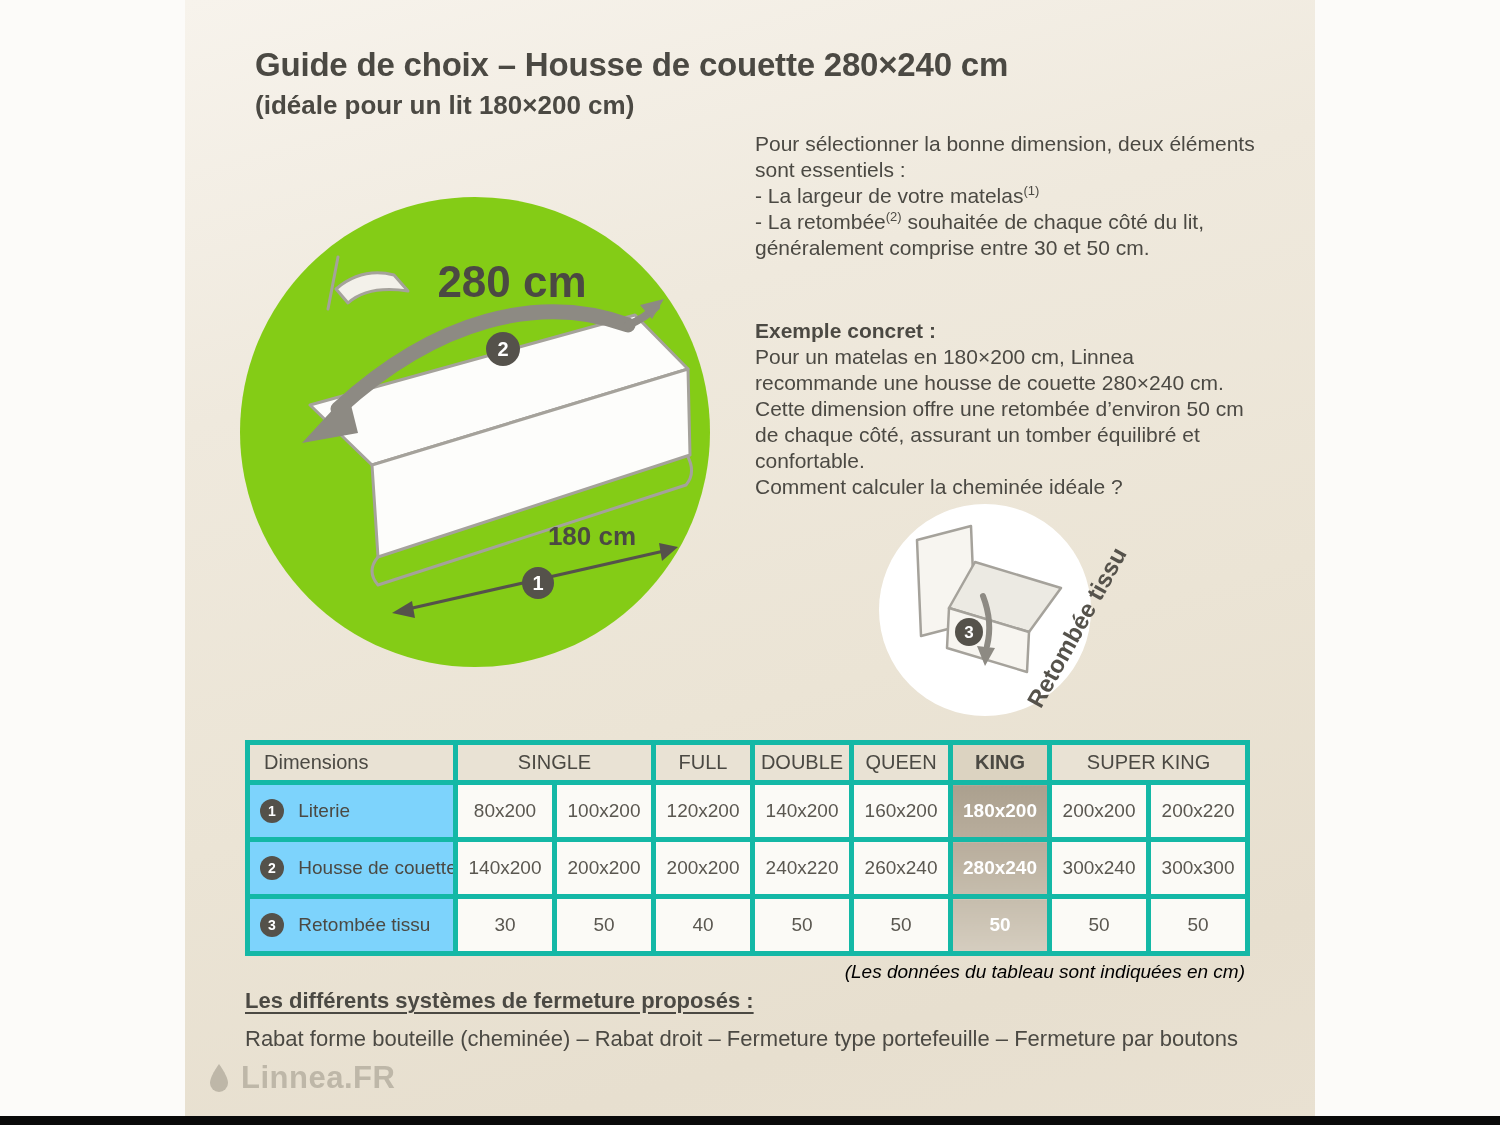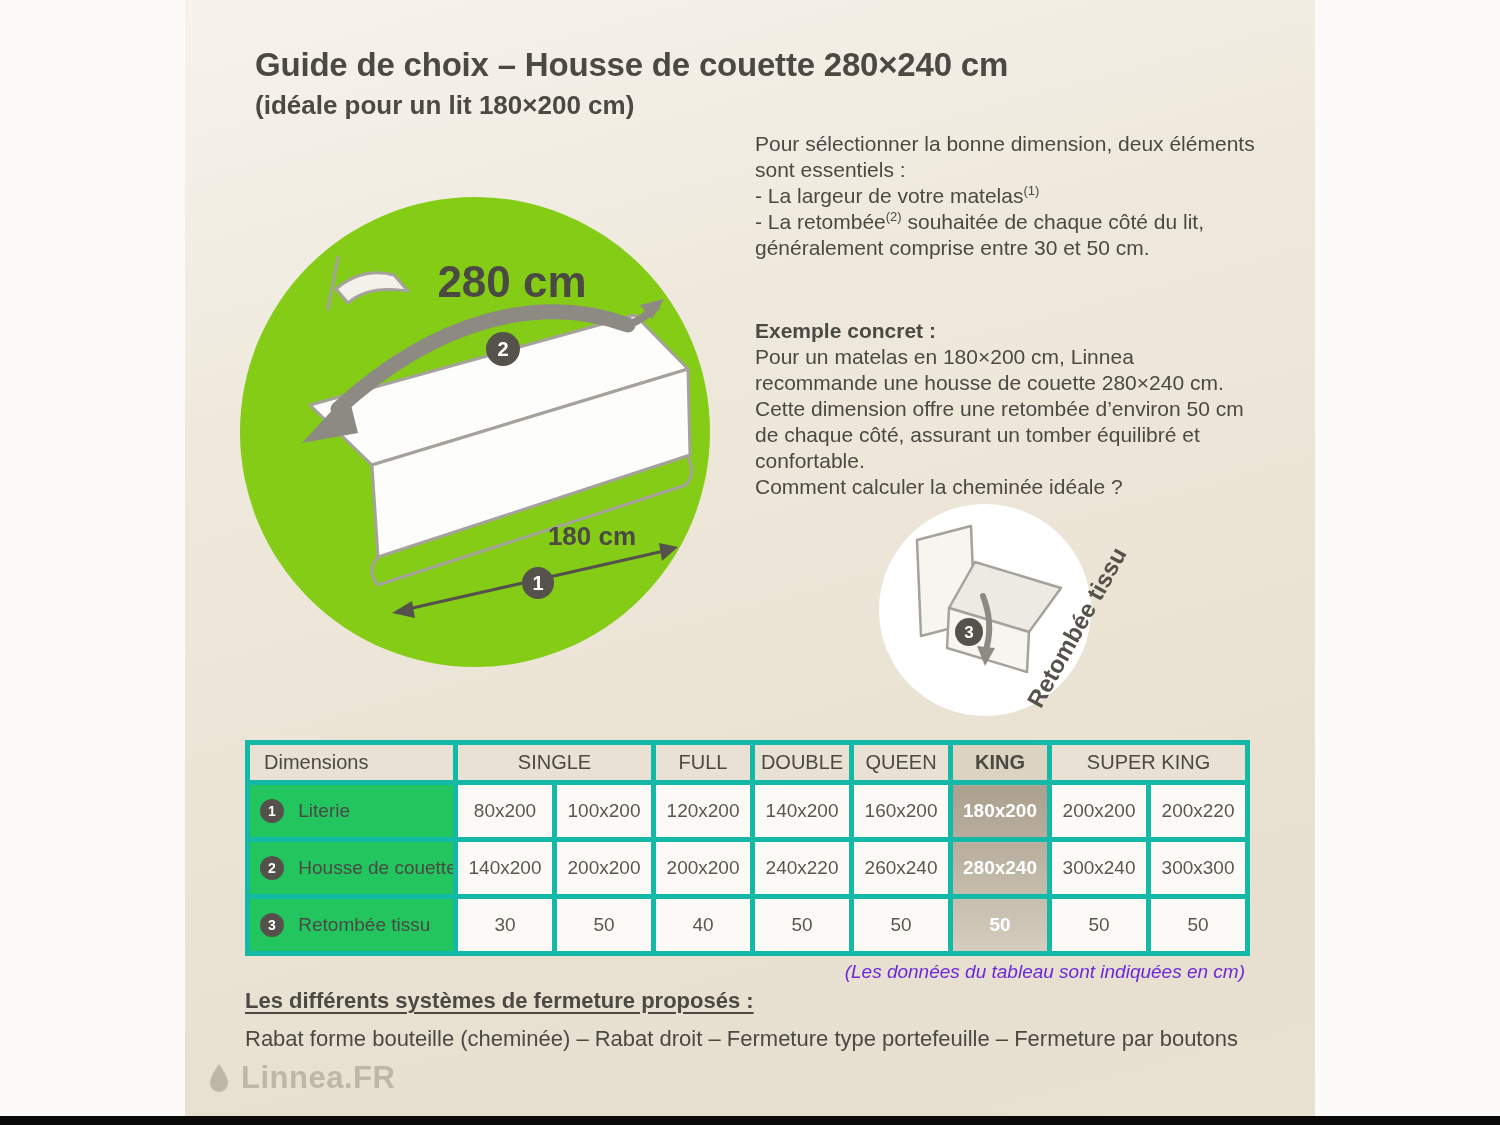--- a/index.html
+++ b/index.html
@@ -71,38 +71,38 @@
   }
   .size-table thead tr { height: 40px; }
   .size-table tbody tr { height: 57px; }
   .size-table th {
     background: #e9e2d4; font-weight: 400; font-size: 20px; color: #4b4943;
   }
   .size-table th.th-dim { text-align: left; padding-left: 14px; }
   .size-table th.th-king { background: #dcd3c1; font-weight: 700; }
   .size-table td { background: #fbfaf6; color: #5a5750; }
   .size-table td.td-label {
-    background: #22c55e; text-align: left; padding-left: 10px; color: #4b4943;
+    background: #7dd3fc; text-align: left; padding-left: 10px; color: #4b4943;
   }
   .size-table td.hl { color: #ffffff; font-weight: 700; }
   .size-table tr.r0 td.hl { background: linear-gradient(180deg, #aba08e, #b8ad9c); }
   .size-table tr.r1 td.hl { background: linear-gradient(180deg, #b8ad9c, #c6bdad); }
   .size-table tr.r2 td.hl { background: linear-gradient(180deg, #c6bdad, #d5cdbf); }
 
   .badge {
     display: inline-flex; width: 24px; height: 24px; border-radius: 50%;
     background: #54514a; color: #ffffff; font-size: 14px; font-weight: 700;
     align-items: center; justify-content: center; margin-right: 9px;
     vertical-align: middle;
   }
   .td-label .lbl { vertical-align: middle; }
 
   .table-note {
     position: absolute; right: 255px; top: 961px;
-    font-size: 19px; font-style: italic; color: #6d28d9;
+    font-size: 19px; font-style: italic; color: #000000;
   }
 
   .closures-heading {
     position: absolute; left: 245px; top: 988px;
     font-size: 22px; font-weight: 700; color: #4b4943;
     text-decoration: underline; text-underline-offset: 4px;
   }
   .closures-body {
     position: absolute; left: 245px; top: 1026px;
     font-size: 22px; color: #4b4943;

